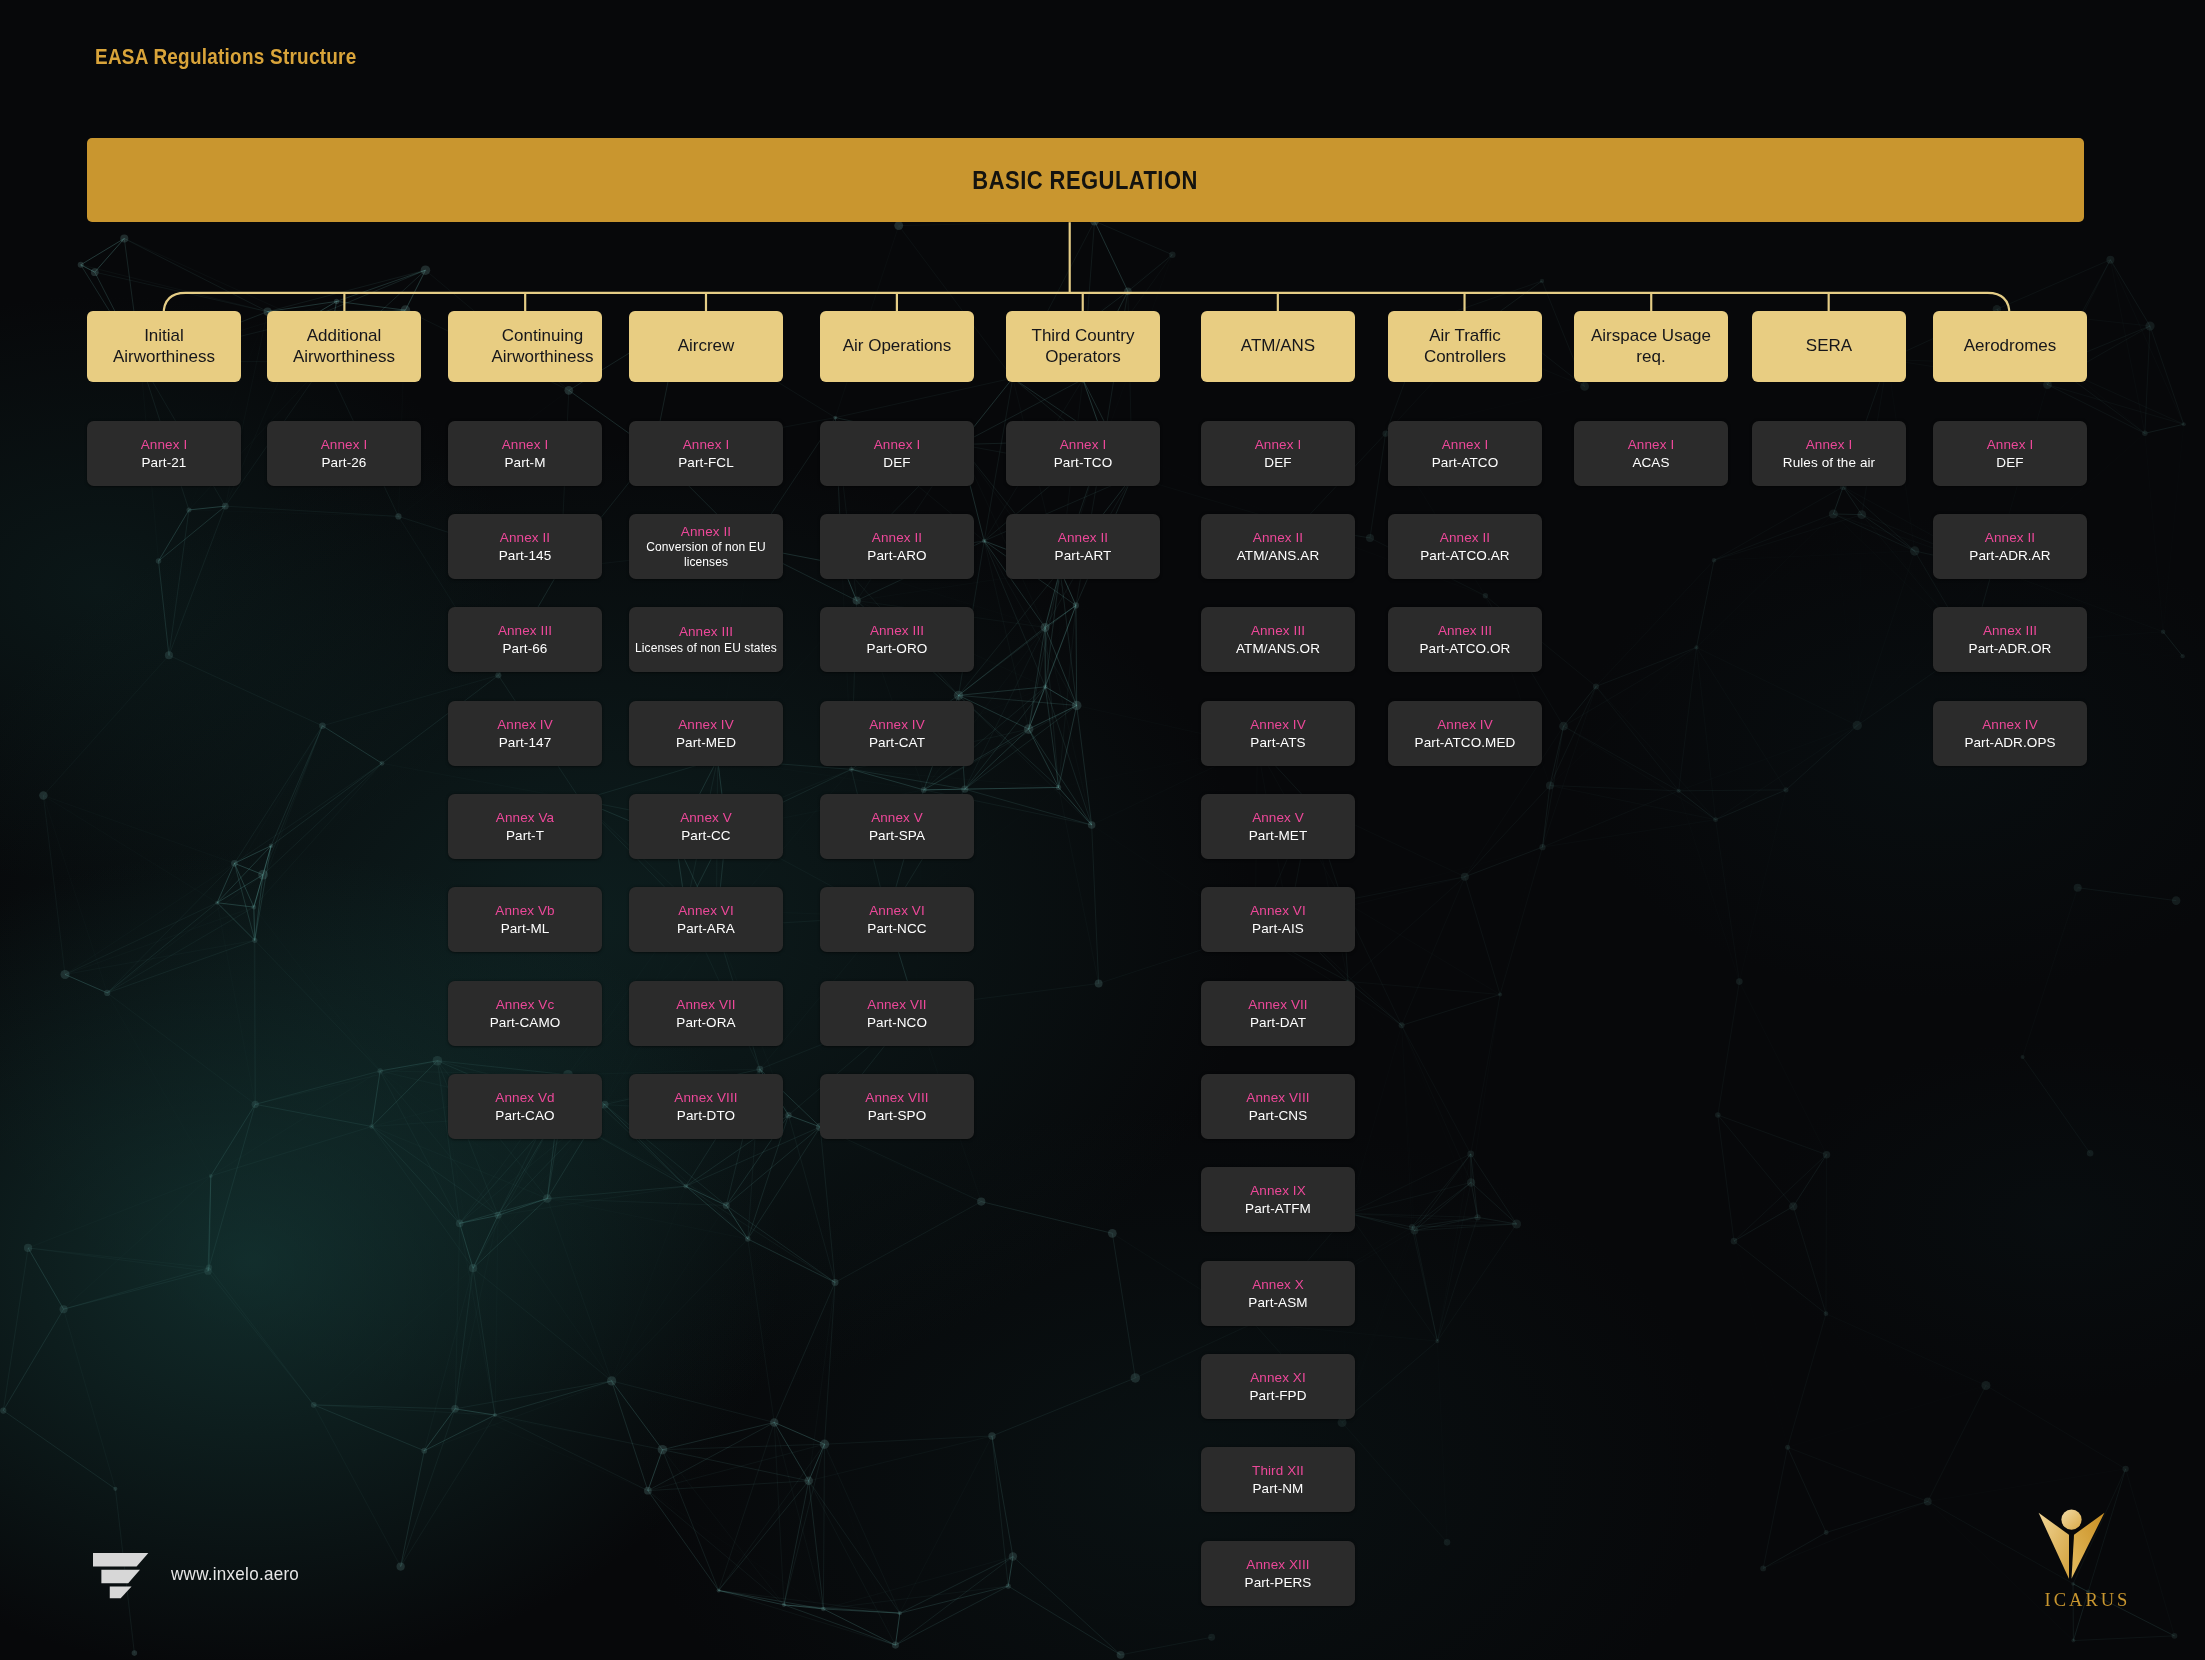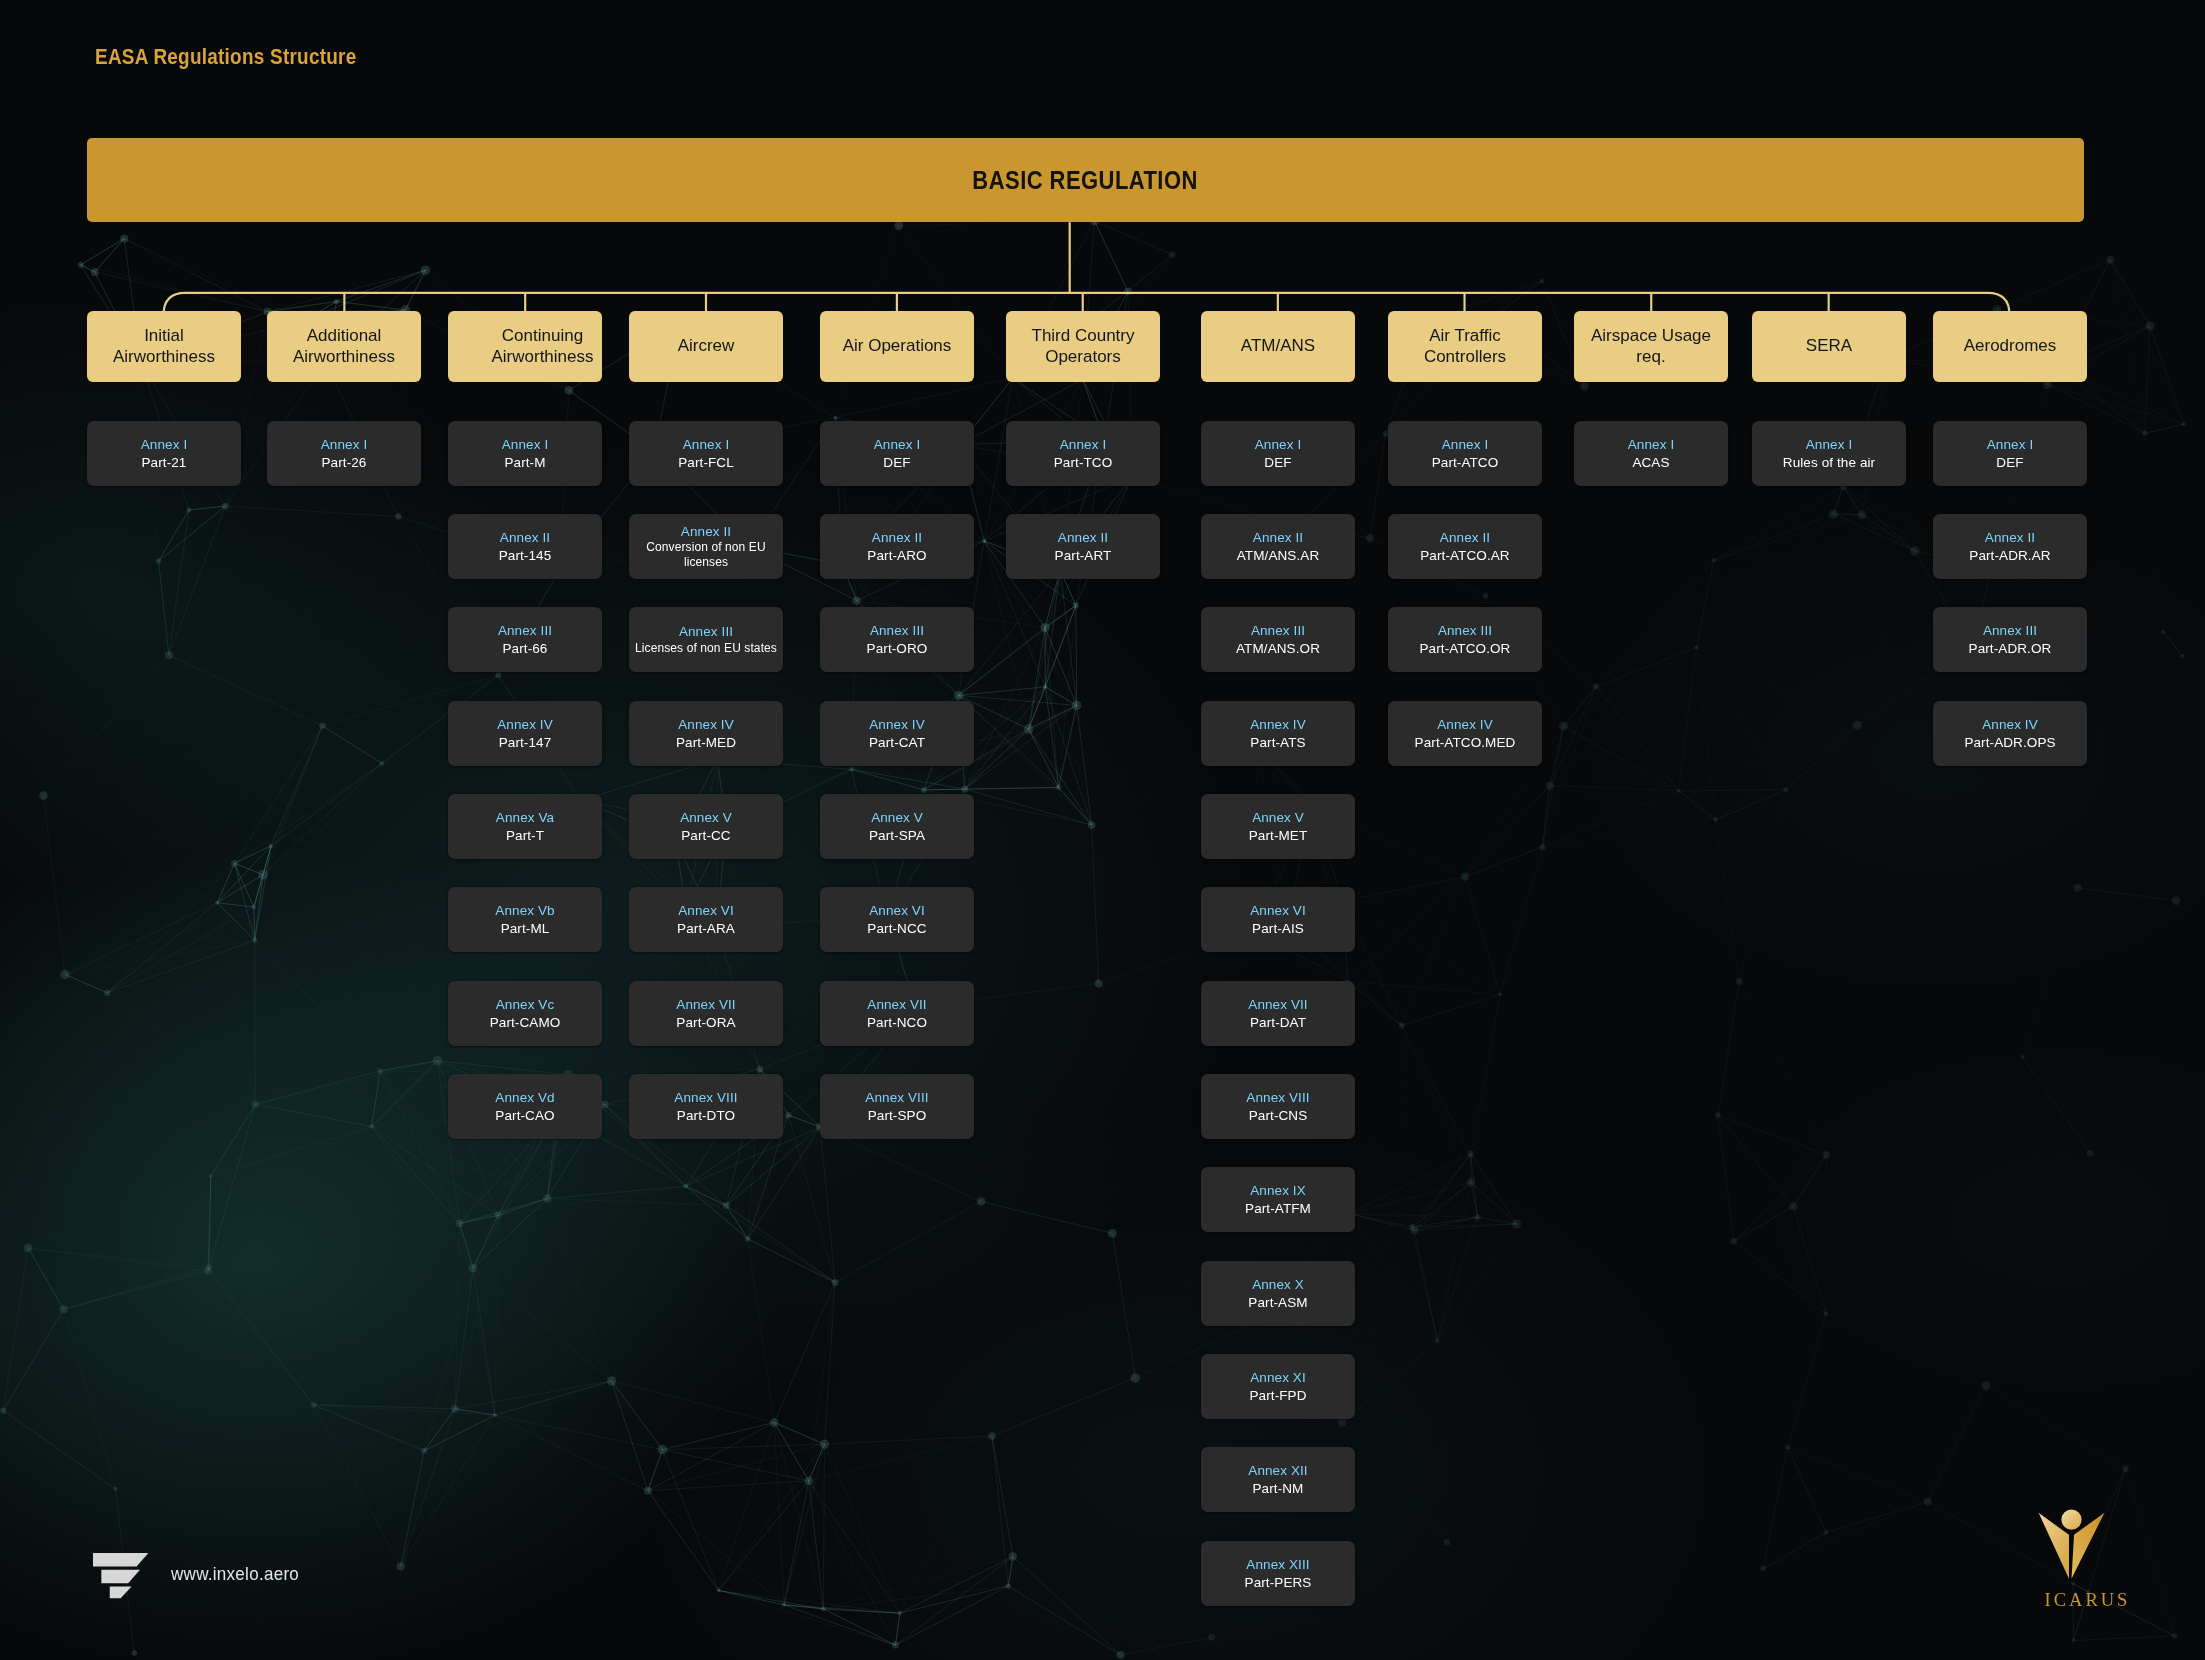--- a/index.html
+++ b/index.html
@@ -80,21 +80,21 @@
   .annex-box {
     position:absolute;
     background:#2b2b2b;
     border-radius:6.7px;
     display:flex; flex-direction:column;
     align-items:center; justify-content:center;
     text-align:center;
     padding:3.4px 4.2px;
     box-shadow:0 0.8px 2.5px rgba(0,0,0,0.5);
   }
-  .annex-roman { font-size:13.5px; color:#7dd3fc; line-height:1.30; letter-spacing:0.1px; }
+  .annex-roman { font-size:13.5px; color:#ec4899; line-height:1.30; letter-spacing:0.1px; }
   .annex-part  { font-size:13.5px; color:#ffffff; line-height:1.30; letter-spacing:0.1px; }
   .annex-part.small { font-size:12px; line-height:1.25; }
 
   
   .footer-left {
     position:absolute; left:91px; top:1548px;
     display:flex; align-items:center; gap:18.5px;
   }
   .inxelo-url {
     font-size:18.5px; color:#e6e6e6; letter-spacing:0.3px;
@@ -1275,21 +1275,21 @@
         </div>
         <div class="annex-box" style="left: 1201px; top: 1261px; width: 154px; height: 65px;">
           <span class="annex-roman">Annex X</span>
           <span class="annex-part">Part-ASM</span>
         </div>
         <div class="annex-box" style="left: 1201px; top: 1354px; width: 154px; height: 65px;">
           <span class="annex-roman">Annex XI</span>
           <span class="annex-part">Part-FPD</span>
         </div>
         <div class="annex-box" style="left: 1201px; top: 1447px; width: 154px; height: 65px;">
-          <span class="annex-roman">Annex XII</span>
+          <span class="annex-roman">Third XII</span>
           <span class="annex-part">Part-NM</span>
         </div>
         <div class="annex-box" style="left: 1201px; top: 1541px; width: 154px; height: 65px;">
           <span class="annex-roman">Annex XIII</span>
           <span class="annex-part">Part-PERS</span>
         </div>
         <div class="cat-box" style="left: 1388px; top: 311px; width: 154px;">
           <span class="cat-label">Air Traffic
 Controllers</span>
         </div>

